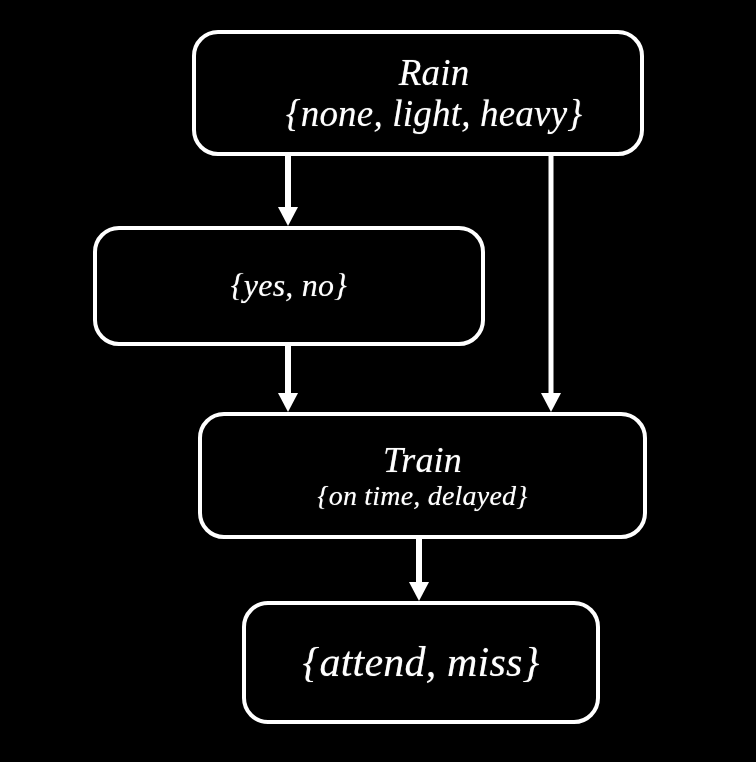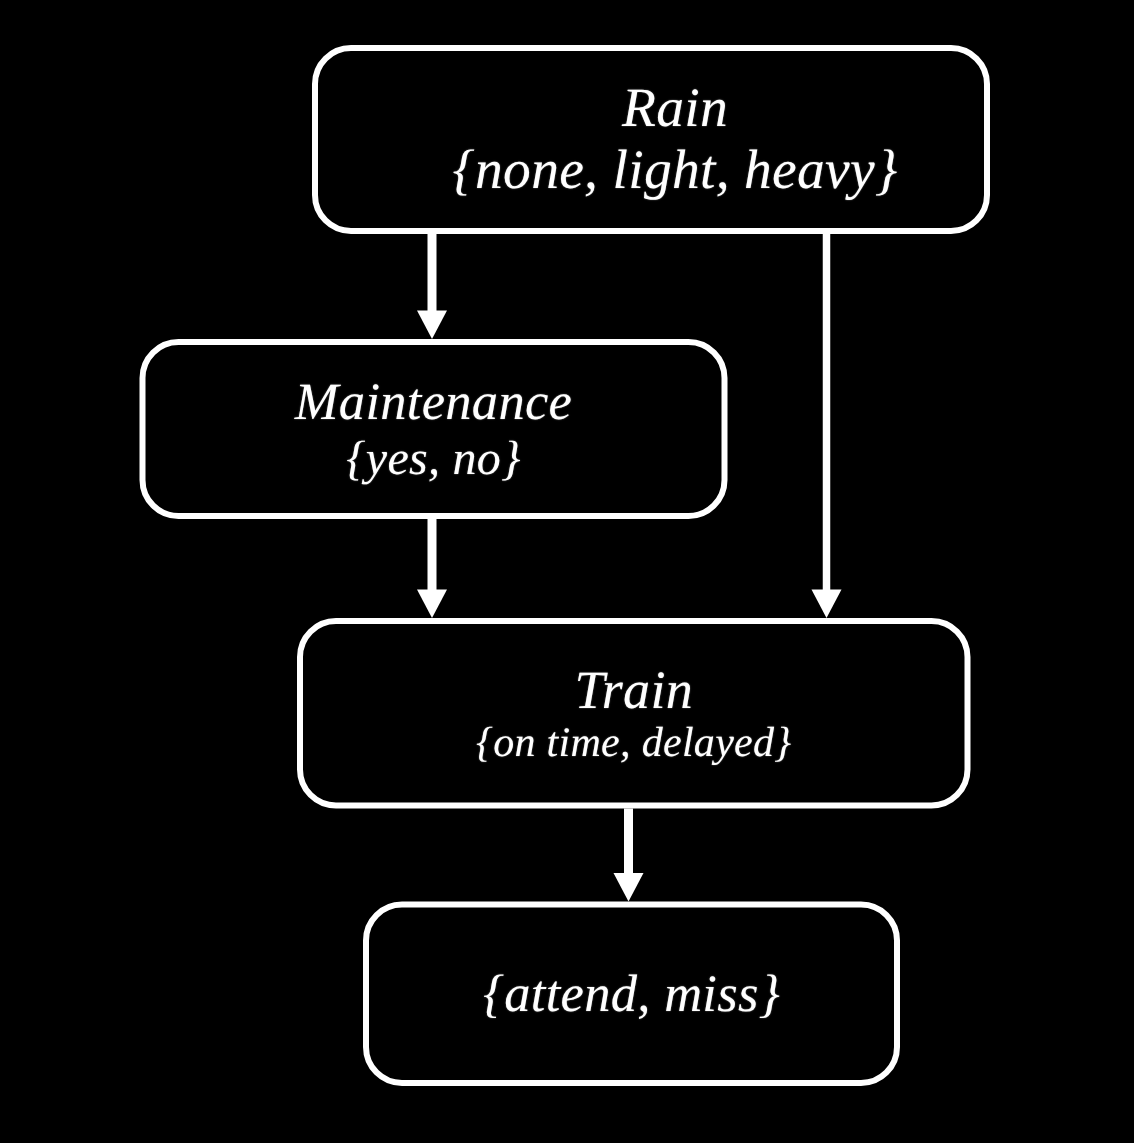--- a/index.html
+++ b/index.html
@@ -35,33 +35,33 @@
     font-style: italic;
     font-weight: 400;
     letter-spacing: 0.2px;
   }
   .node-states {
     font-style: italic;
     font-weight: 400;
     letter-spacing: 0.2px;
   }
   
-  #node-rain        { left: 208px; top: 30px;  width: 452px; height: 126px; padding-left: 32px; }
+  #node-rain        { left: 192px; top: 30px;  width: 452px; height: 126px; padding-left: 32px; }
   #node-maintenance { left: 93px;  top: 226px; width: 392px; height: 120px; }
   #node-train       { left: 198px; top: 412px; width: 449px; height: 127px; }
   #node-appointment { left: 242px; top: 601px; width: 358px; height: 123px; }
 
   #node-rain .node-title        { font-size: 37px; }
   #node-rain .node-states       { font-size: 37px; }
   #node-maintenance .node-title { font-size: 35px; }
   #node-maintenance .node-states{ font-size: 32px; }
   #node-train .node-title       { font-size: 36px; }
   #node-train .node-states      { font-size: 28px; }
   #node-appointment .node-title { font-size: 35px; }
-  #node-appointment .node-states{ font-size: 35px; font-style: italic; }
+  #node-appointment .node-states{ font-size: 42px; font-style: italic; }
 
   
   .arrow {
     position: absolute;
   }
   .arrow .shaft {
     position: absolute;
     left: 50%;
     top: 0;
     transform: translateX(-50%);
@@ -94,21 +94,20 @@
 <body>
 
 <div id="canvas">
 
   <div class="node" id="node-rain">
     <div class="node-title">Rain</div>
     <div class="node-states">{none, light, heavy}</div>
   </div>
 
   <div class="node" id="node-maintenance">
-    <div class="node-title">Maintenance</div>
     <div class="node-states">{yes, no}</div>
   </div>
 
   <div class="node" id="node-train">
     <div class="node-title">Train</div>
     <div class="node-states">{on time, delayed}</div>
   </div>
 
   <div class="node" id="node-appointment">
     <div class="node-states">{attend, miss}</div>

